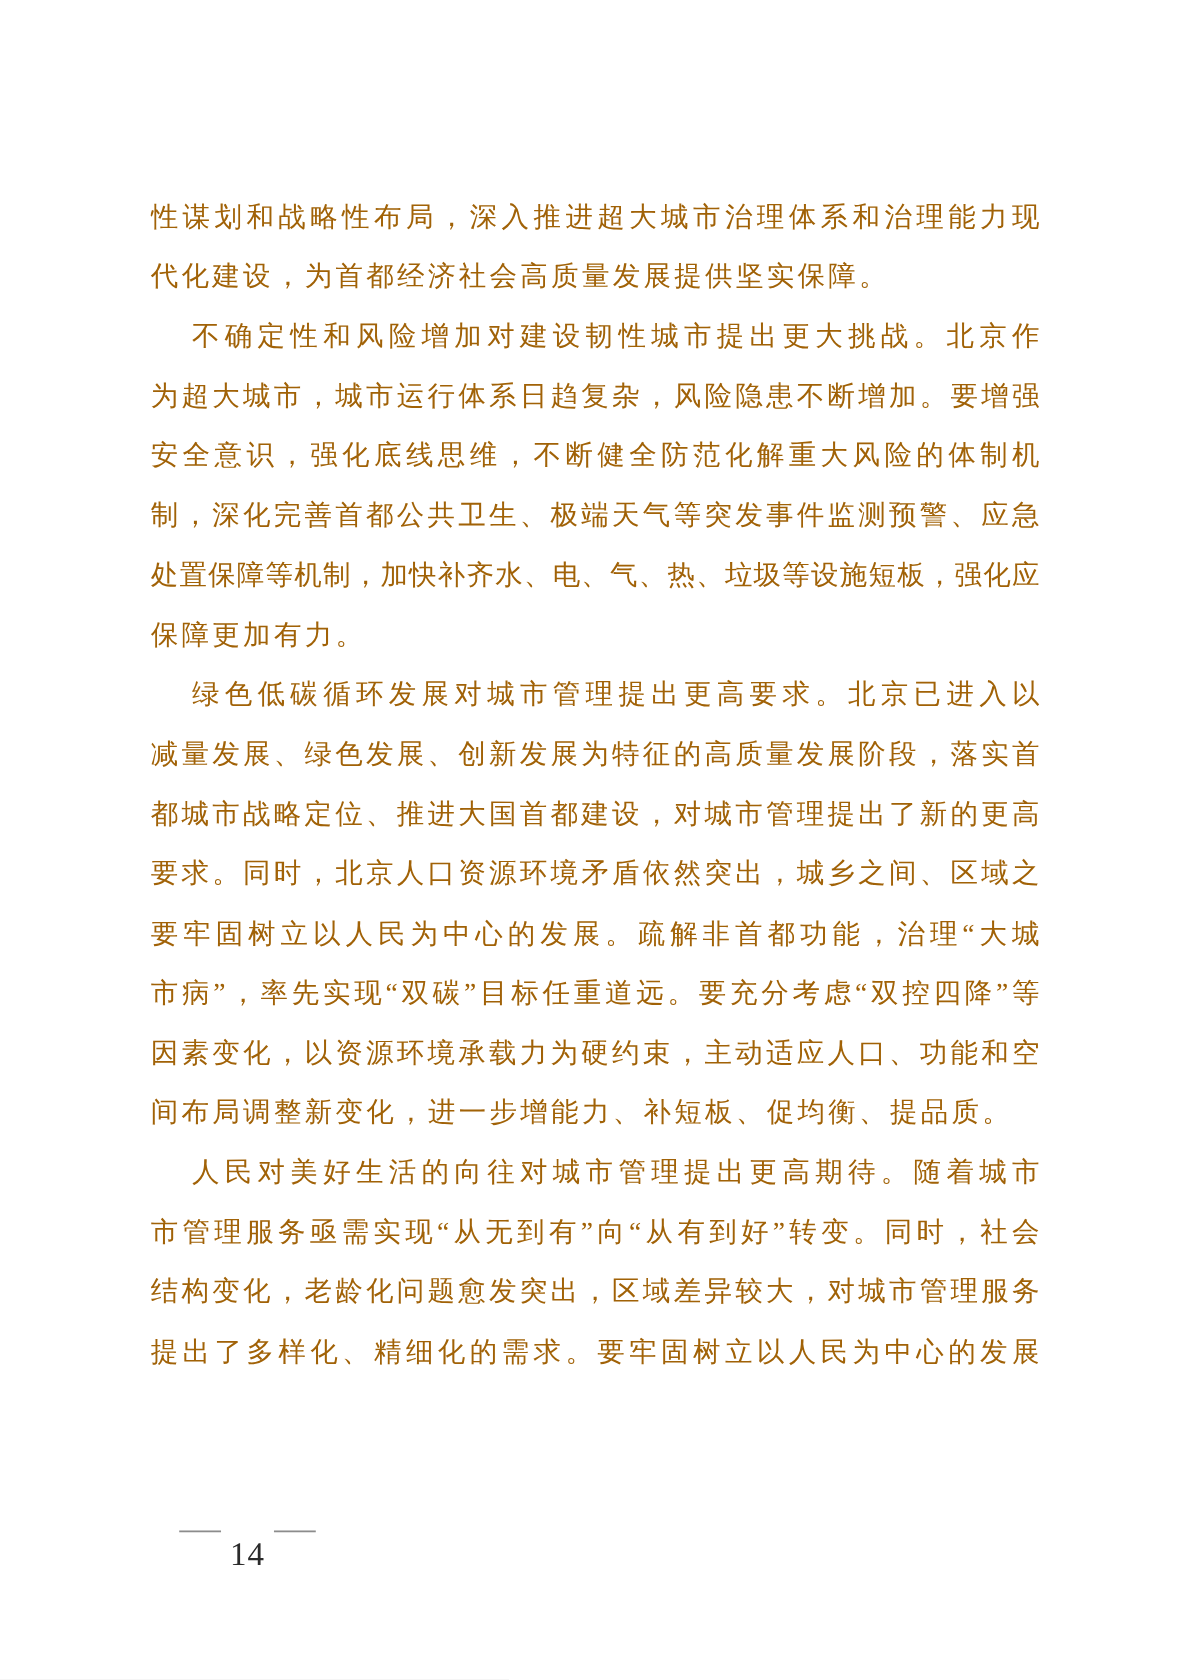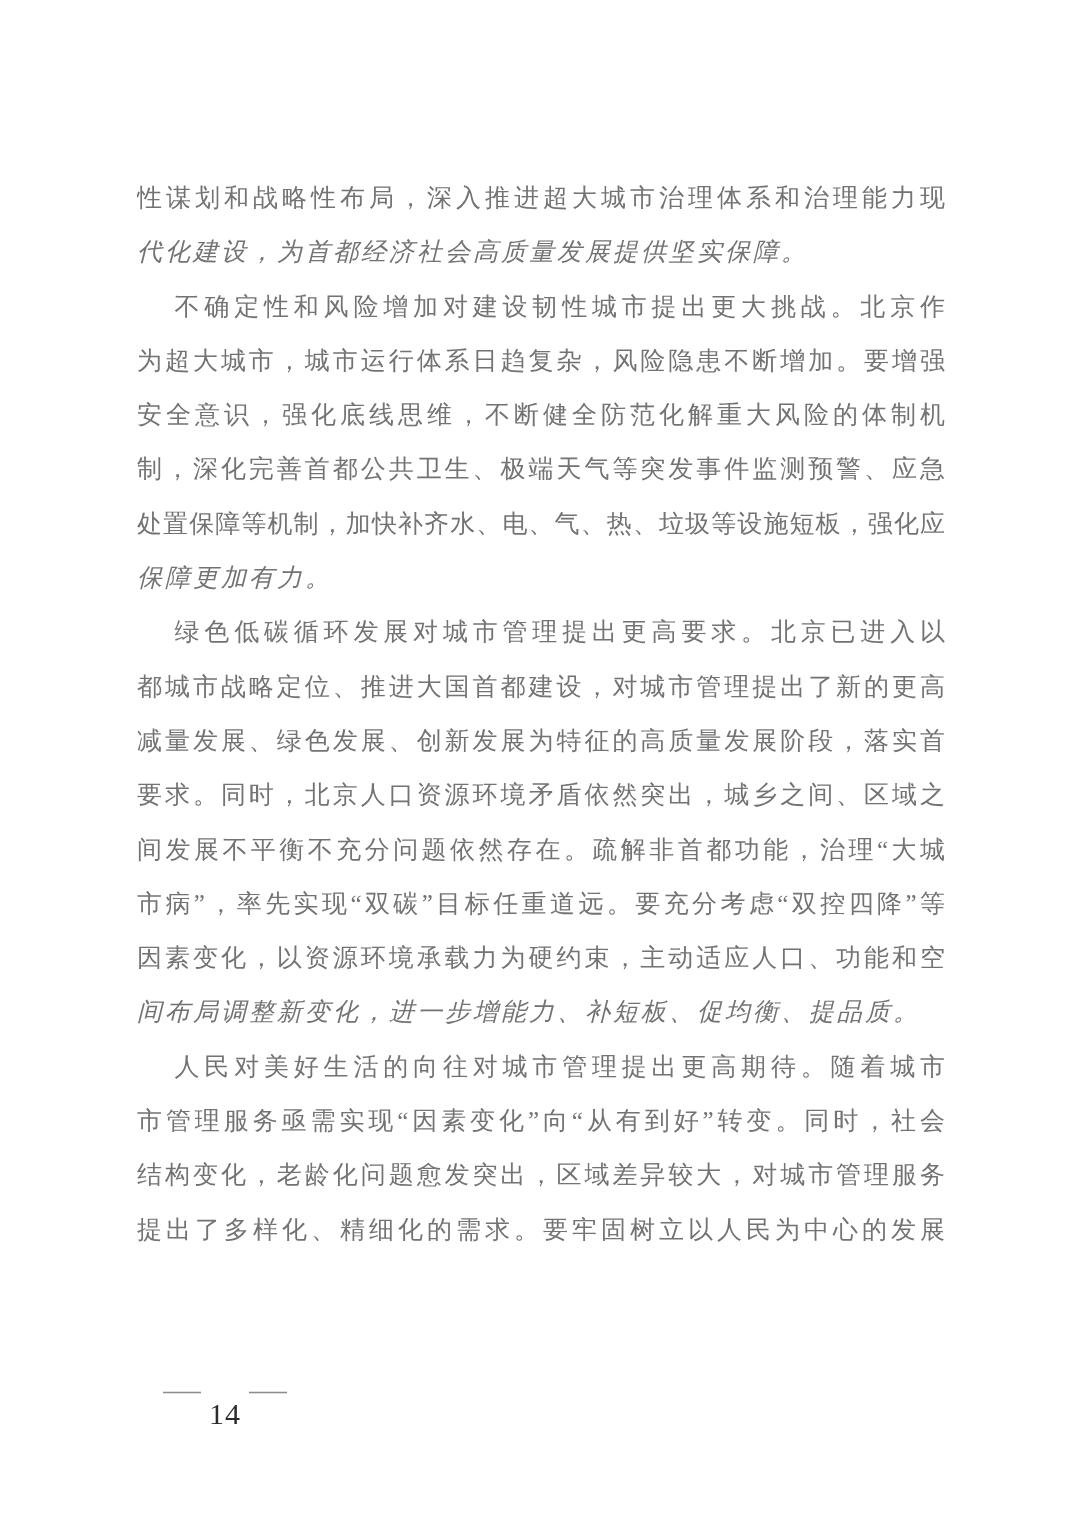--- a/index.html
+++ b/index.html
@@ -14,36 +14,35 @@
     margin: 0 auto;
     background: #ffffff;
     overflow: hidden;
     font-family: "Liberation Serif", "DejaVu Serif", serif;
   }
   .page-text {
     position: absolute;
     left: 137px;
     top: 171px;
     width: 808px;
-    color: #737373;
+    color: #a16207;
     font-size: 25px;
     line-height: 54.3px;
     overflow: hidden;
   }
   .line {
     height: 54.3px;
     text-align: justify;
     text-align-last: justify;
     text-justify: inter-character;
   }
   .line.flush {
     text-align: center;
     text-align-last: left;
     letter-spacing: 3px;
-    font-style: italic;
   }
   .line.indent {
     text-indent: 1.5em;
   }
   .page-footer {
     position: absolute;
     left: 167px;
     top: 1348px;
     display: flex;
     align-items: center;
@@ -69,29 +68,29 @@
   <div class="page-text">
       <div class="line">性谋划和战略性布局，深入推进超大城市治理体系和治理能力现</div>
       <div class="line flush">代化建设，为首都经济社会高质量发展提供坚实保障。</div>
       <div class="line indent">不确定性和风险增加对建设韧性城市提出更大挑战。北京作</div>
       <div class="line">为超大城市，城市运行体系日趋复杂，风险隐患不断增加。要增强</div>
       <div class="line">安全意识，强化底线思维，不断健全防范化解重大风险的体制机</div>
       <div class="line">制，深化完善首都公共卫生、极端天气等突发事件监测预警、应急</div>
       <div class="line">处置保障等机制，加快补齐水、电、气、热、垃圾等设施短板，强化应</div>
       <div class="line flush">保障更加有力。</div>
       <div class="line indent">绿色低碳循环发展对城市管理提出更高要求。北京已进入以</div>
+      <div class="line">减量发展、绿色发展、创新发展为特征的高质量发展阶段，落实首</div>
       <div class="line">都城市战略定位、推进大国首都建设，对城市管理提出了新的更高</div>
-      <div class="line">减量发展、绿色发展、创新发展为特征的高质量发展阶段，落实首</div>
       <div class="line">要求。同时，北京人口资源环境矛盾依然突出，城乡之间、区域之</div>
-      <div class="line">间发展不平衡不充分问题依然存在。疏解非首都功能，治理“大城</div>
+      <div class="line">要牢固树立以人民为中心的发展。疏解非首都功能，治理“大城</div>
       <div class="line">市病”，率先实现“双碳”目标任重道远。要充分考虑“双控四降”等</div>
       <div class="line">因素变化，以资源环境承载力为硬约束，主动适应人口、功能和空</div>
       <div class="line flush">间布局调整新变化，进一步增能力、补短板、促均衡、提品质。</div>
       <div class="line indent">人民对美好生活的向往对城市管理提出更高期待。随着城市</div>
-      <div class="line">市管理服务亟需实现“因素变化”向“从有到好”转变。同时，社会</div>
+      <div class="line">市管理服务亟需实现“从无到有”向“从有到好”转变。同时，社会</div>
       <div class="line">结构变化，老龄化问题愈发突出，区域差异较大，对城市管理服务</div>
       <div class="line">提出了多样化、精细化的需求。要牢固树立以人民为中心的发展</div>
     </div>
 
   <div class="page-footer">
     <span class="dash">—</span>
     <span class="num">14</span>
     <span class="dash">—</span>
   </div>
 

